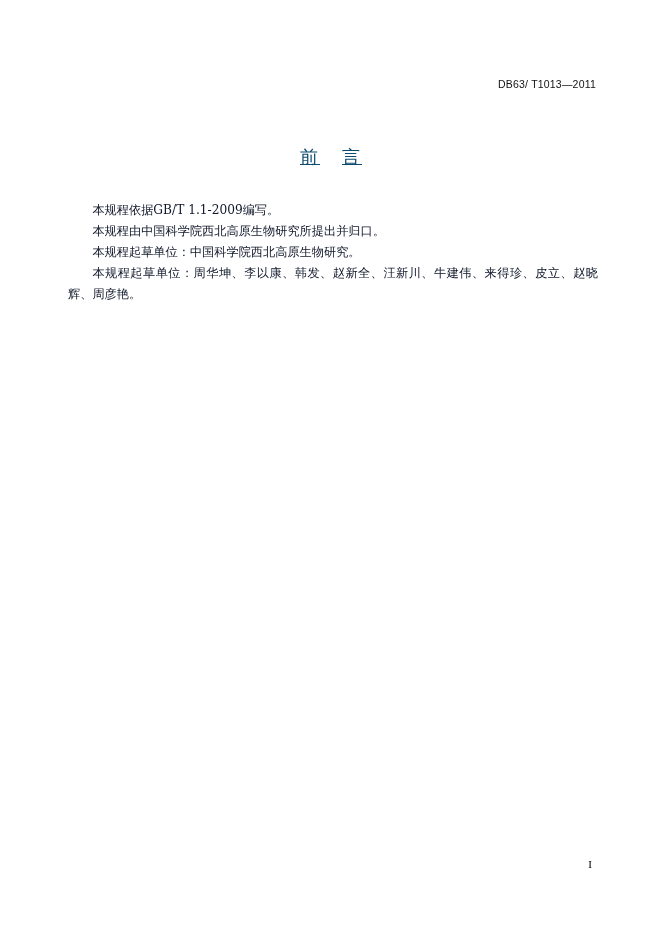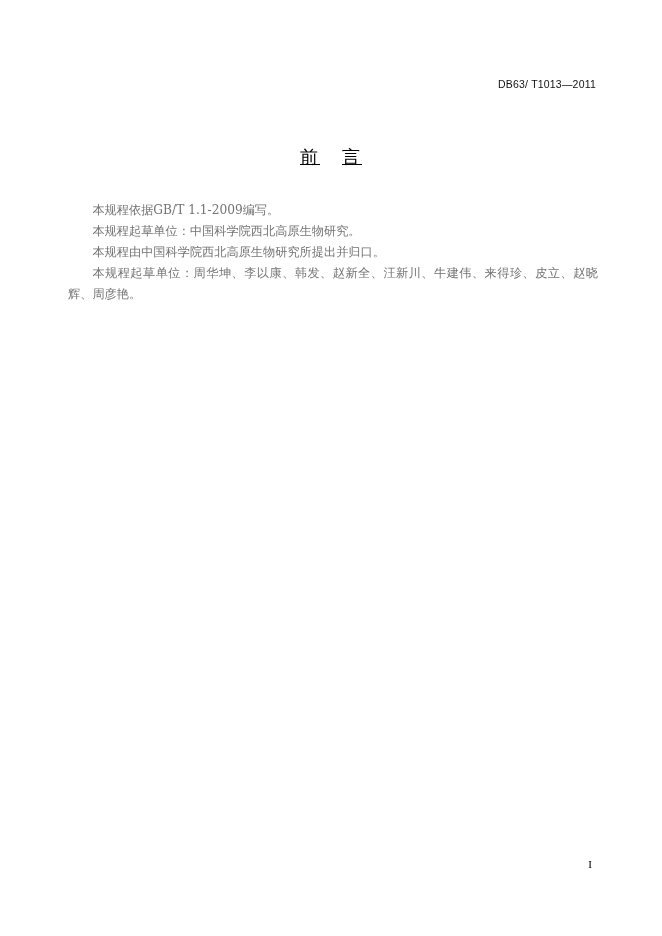--- a/index.html
+++ b/index.html
@@ -28,36 +28,36 @@
   }
   .doc-title {
     position: absolute;
     top: 145px;
     left: 0;
     width: 662px;
     text-align: center;
     font-family: "DejaVu Serif", serif;
     font-size: 18px;
     letter-spacing: 2px;
-    color: #000000;
+    color: #0c4a6e;
     text-decoration: underline;
   }
   .doc-title .gap {
     display: inline-block;
     width: 22px;
   }
   .body-block {
     position: absolute;
     top: 200px;
     left: 68px;
     width: 530px;
     font-family: "DejaVu Serif", serif;
     font-size: 12.2px;
     line-height: 21px;
-    color: #737373;
+    color: #0f172a;
   }
   .para {
     text-indent: 2em;
     margin: 0;
     text-align: justify;
   }
   .para-last {
     text-indent: 2em;
     margin: 0;
     text-align: justify;
@@ -77,20 +77,20 @@
 <div class="page">
 
   <div class="header-code">DB63/ T1013—2011</div>
 
   <div class="doc-title">
     <span>前</span><span class="gap"></span><span>言</span>
   </div>
 
   <div class="body-block">
     <p class="para">本规程依据GB/T 1.1-2009编写。</p>
+    <p class="para">本规程由中国科学院西北高原生物研究所提出并归口。</p>
     <p class="para">本规程起草单位：中国科学院西北高原生物研究。</p>
-    <p class="para">本规程由中国科学院西北高原生物研究所提出并归口。</p>
     <p class="para-last">本规程起草单位：周华坤、李以康、韩发、赵新全、汪新川、牛建伟、来得珍、皮立、赵晓辉、周彦艳。</p>
   </div>
 
   <div class="page-number">I</div>
 
 </div>
 
 </body></html>

